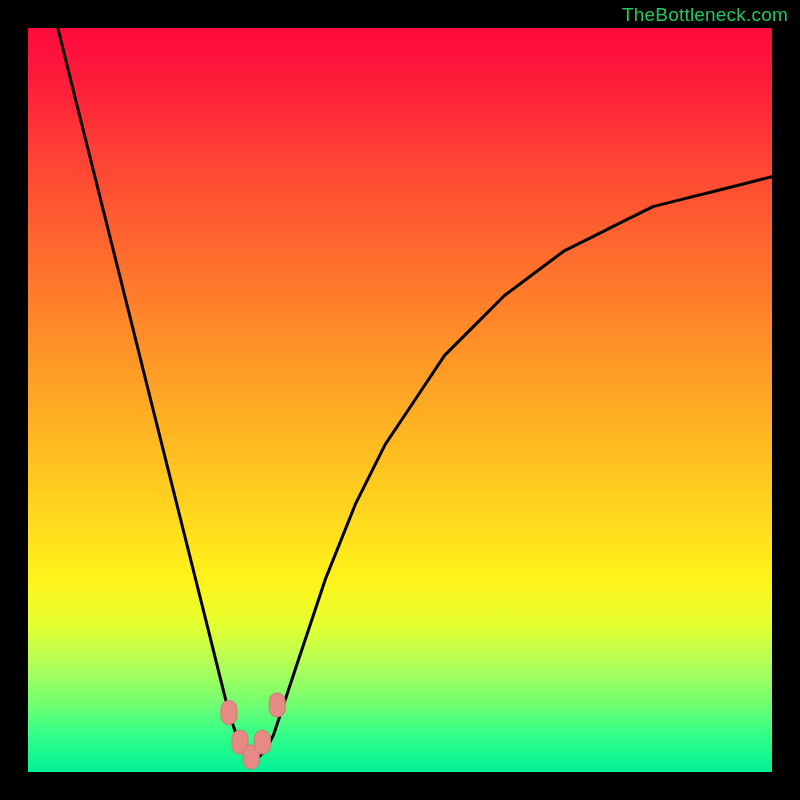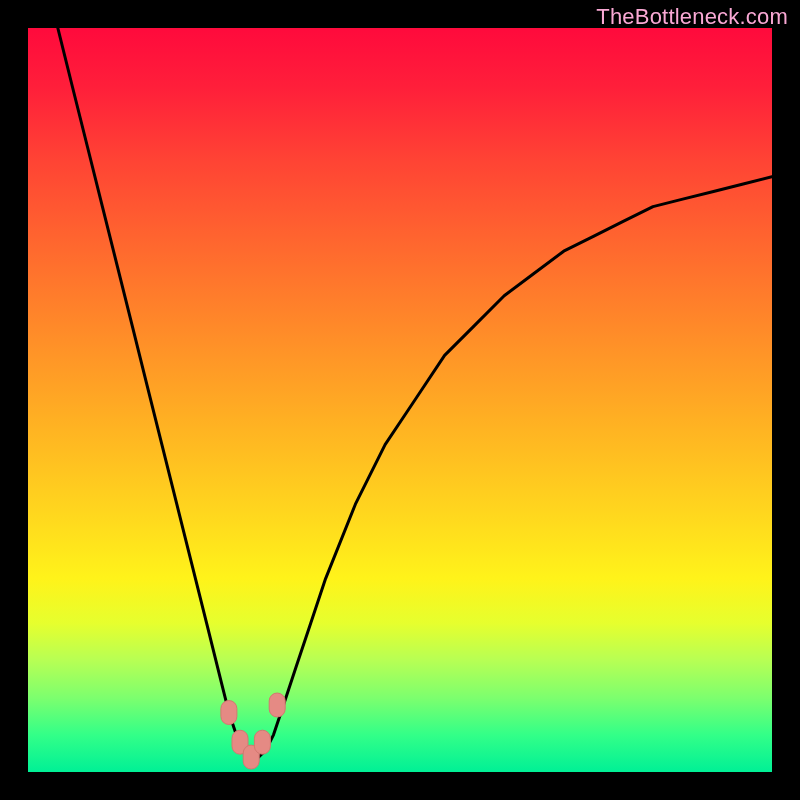--- a/index.html
+++ b/index.html
@@ -31,22 +31,22 @@
       #b7ff54 85%,
       #7dff6e 90%,
       #33ff88 95%,
       #00f096 100%
     );
   }
   .credit {
     position: absolute;
     top: 4px;
     right: 12px;
-    color: #f9a8d4;
-    font-size: 22px;
+    color: #22c55e;
+    font-size: 19px;
     letter-spacing: 0.2px;
     z-index: 5;
   }
   svg.curve {
     position: absolute;
     left: 0;
     top: 0;
     width: 744px;
     height: 744px;
     pointer-events: none;

